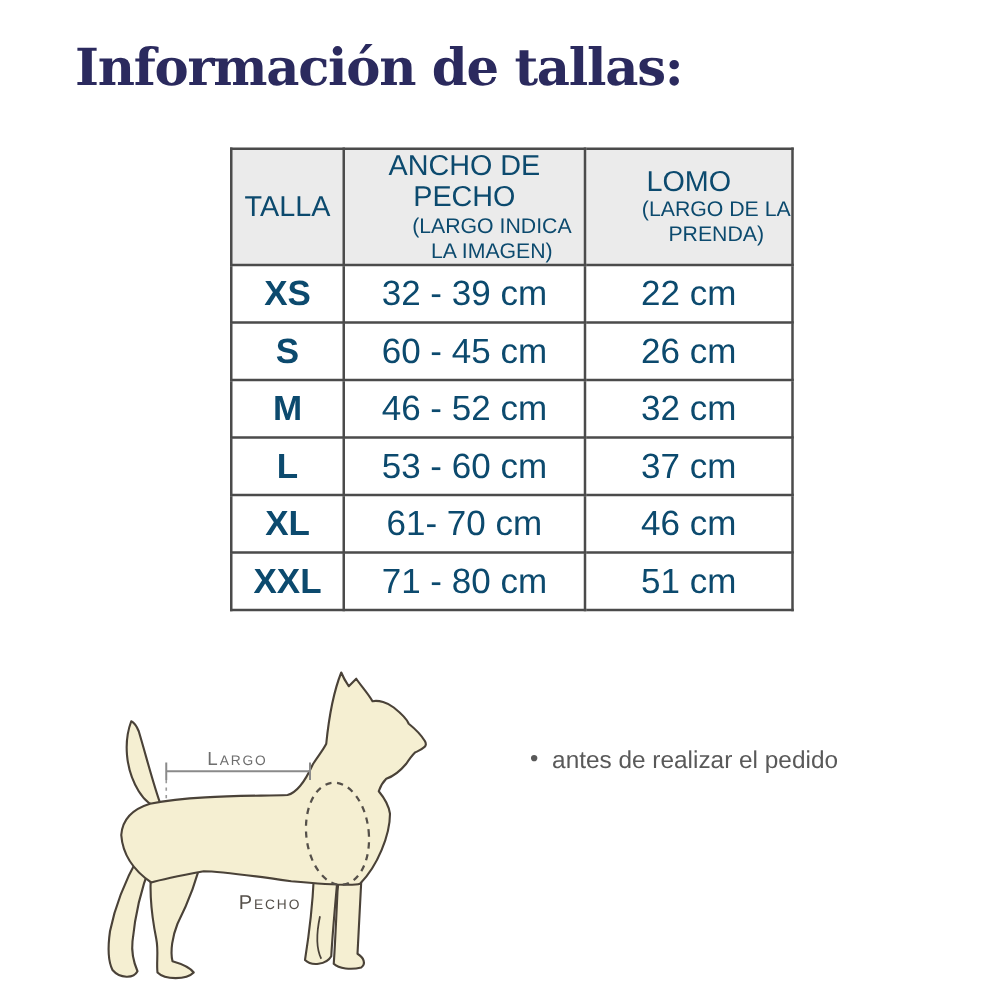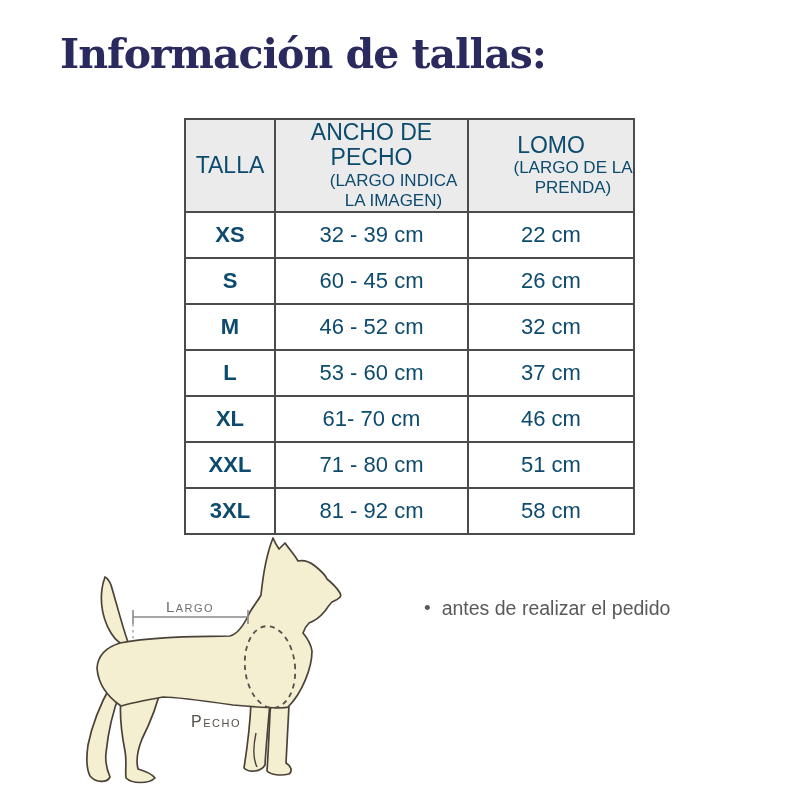--- a/index.html
+++ b/index.html
@@ -8,21 +8,21 @@
   .page-title{position:absolute;left:60px;top:30px;
               font-family:"DejaVu Serif",serif;font-size:41px;font-weight:600;
               letter-spacing:-1px;color:#2b2a5e;}
   
   .size-table{position:absolute;left:184px;top:118px;border-collapse:collapse;
               table-layout:fixed;width:449px;color:#0c4a6e;}
   .size-table td,.size-table th{border:2px solid #4b4b4b;text-align:center;vertical-align:middle;padding:0;}
   .size-table thead th{background:#ebebeb;height:72px;font-weight:400;}
   .hdr-main{display:block;font-size:23px;line-height:1.1;font-weight:400;}
   .hdr-sub{display:block;font-size:17px;line-height:1.2;font-weight:400;margin-left:44px;}
-  .size-table tbody td{height:44px;font-size:22px;}
+  .size-table tbody td{height:44px;font-size:28px;}
   .cell-size{font-weight:700;}
   
   .note{position:absolute;left:424px;top:592px;width:330px;display:flex;
         color:#595959;font-size:19.5px;line-height:1.65;}
   .note-bullet{font-size:19px;margin-right:11px;}
   .note-line1{display:block;text-align:justify;text-align-last:justify;width:298px;}
   .note-line2{display:block;}
   
   .dog-svg{position:absolute;left:75px;top:535px;width:330px;height:265px;}
   .dog-part{fill:#f5efd2;stroke:#4a4238;stroke-width:1.7;stroke-linejoin:round;}
@@ -86,25 +86,20 @@
       <tr>
         <td class="cell-size">XL</td>
         <td>61- 70 cm</td>
         <td>46 cm</td>
       </tr>
       <tr>
         <td class="cell-size">XXL</td>
         <td>71 - 80 cm</td>
         <td>51 cm</td>
       </tr>
-      <tr>
-        <td class="cell-size">3XL</td>
-        <td>81 - 92 cm</td>
-        <td>58 cm</td>
-      </tr>
     </tbody>
   </table>
 
   <svg class="dog-svg" viewBox="0 0 330 265">
 
     <path class="dog-part" d="M 30,42 C 24,58 25,80 36,98 C 41,106 47,111 54,110 C 48,94 42,70 36,50 C 34,45 32,43 30,42 Z"></path>
 
     <path class="dog-part" d="M 36,150 C 26,168 17,190 13,210 C 11,224 12,235 15,241 C 21,248 32,248 35,242 C 32,235 30,227 31,218 C 33,198 38,176 45,158 Z"></path>
 
     <path class="dog-part" d="M 86,152 C 82,172 74,190 67,204 C 63,214 61,226 63,234 C 70,236 77,239 80,243 C 74,249 57,249 51,243 C 50,235 52,226 50,216 C 46,196 44,172 47,154 Z"></path>

